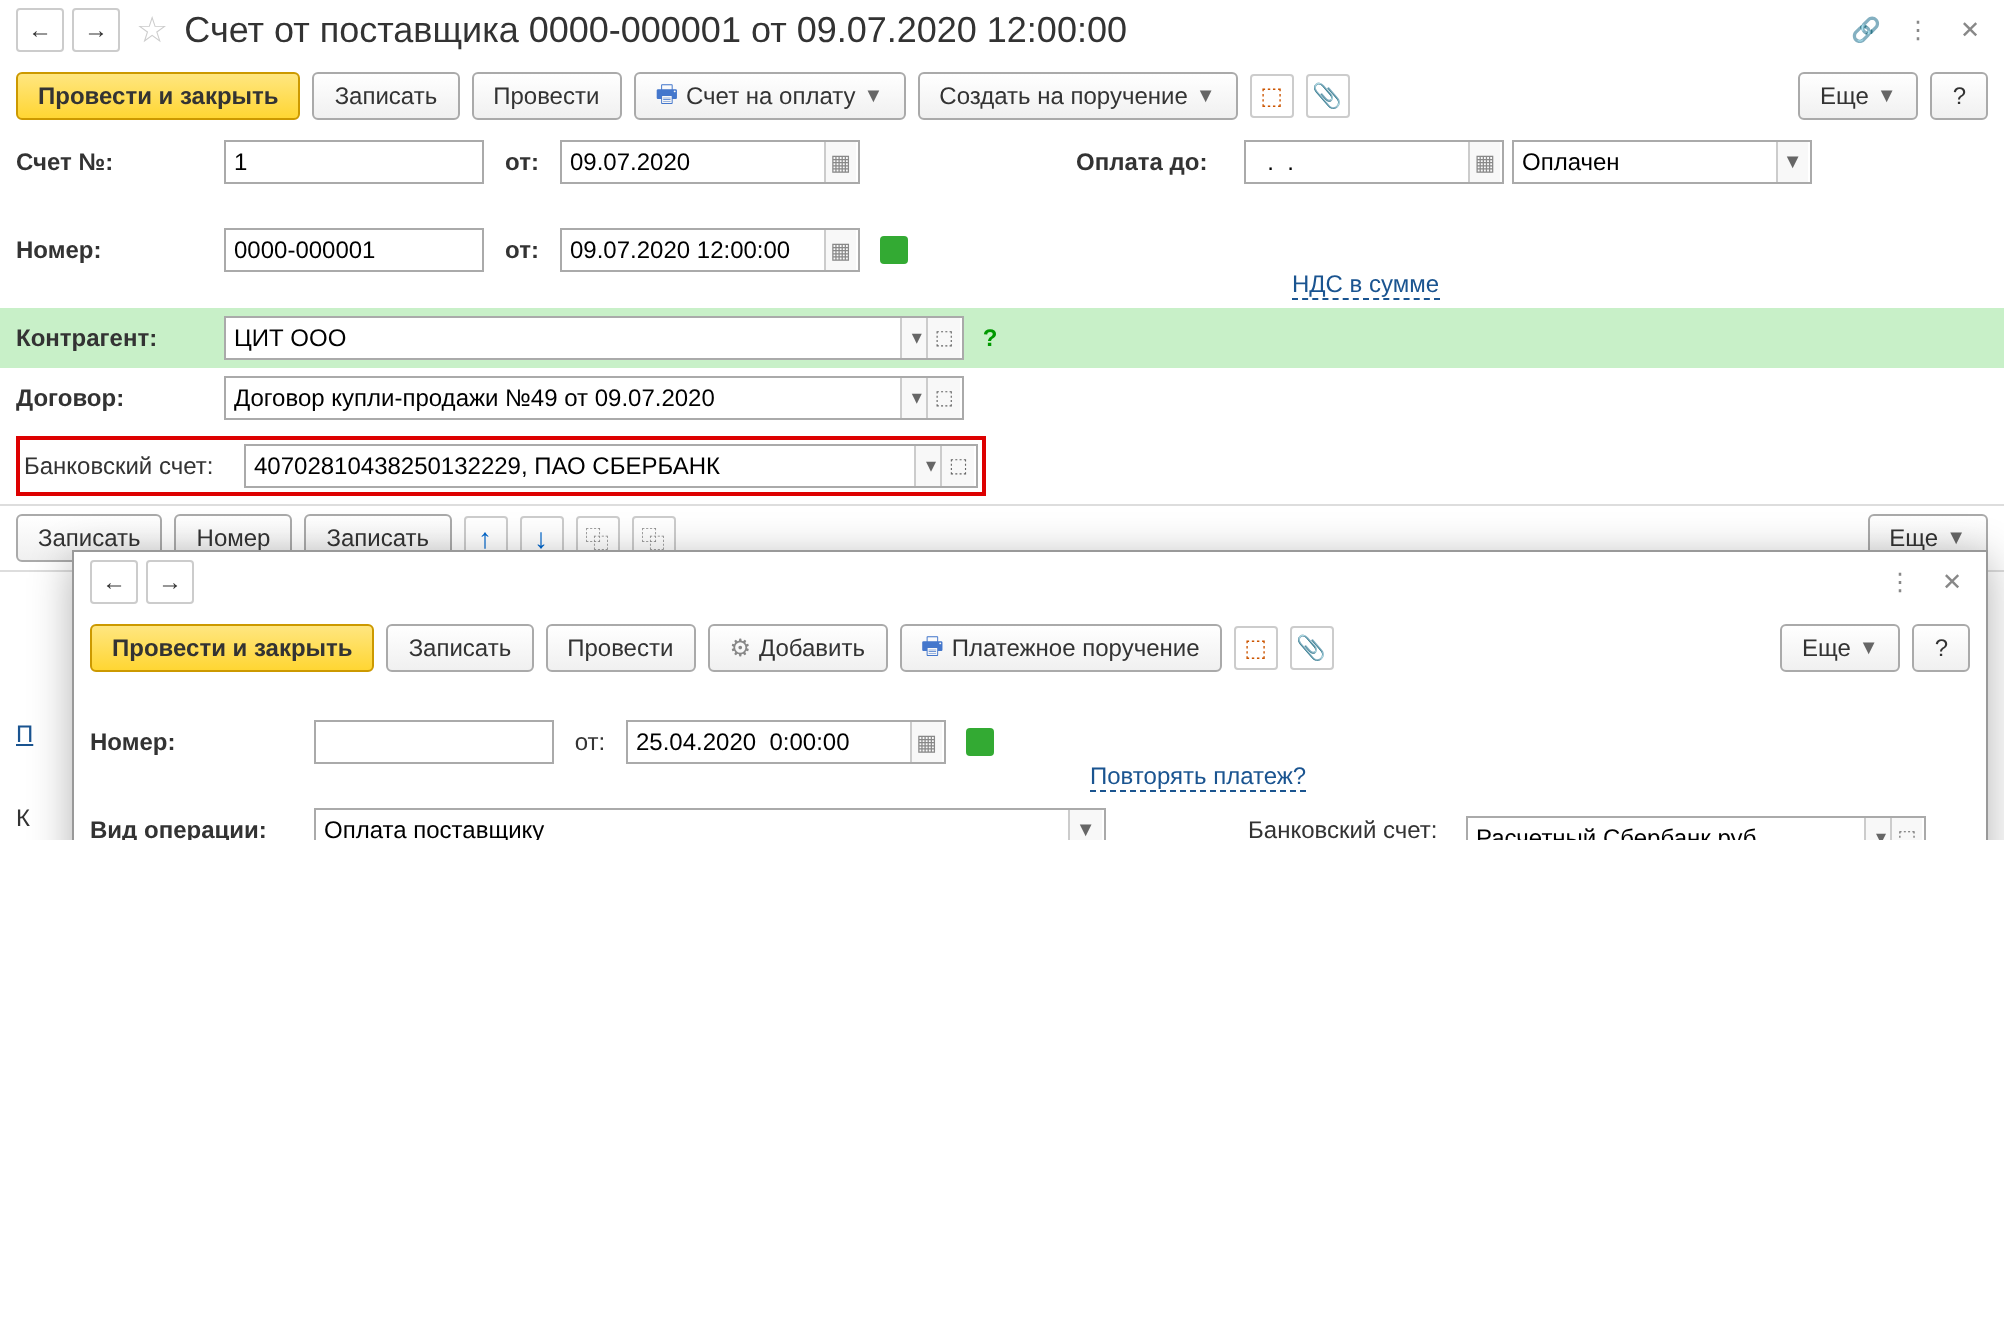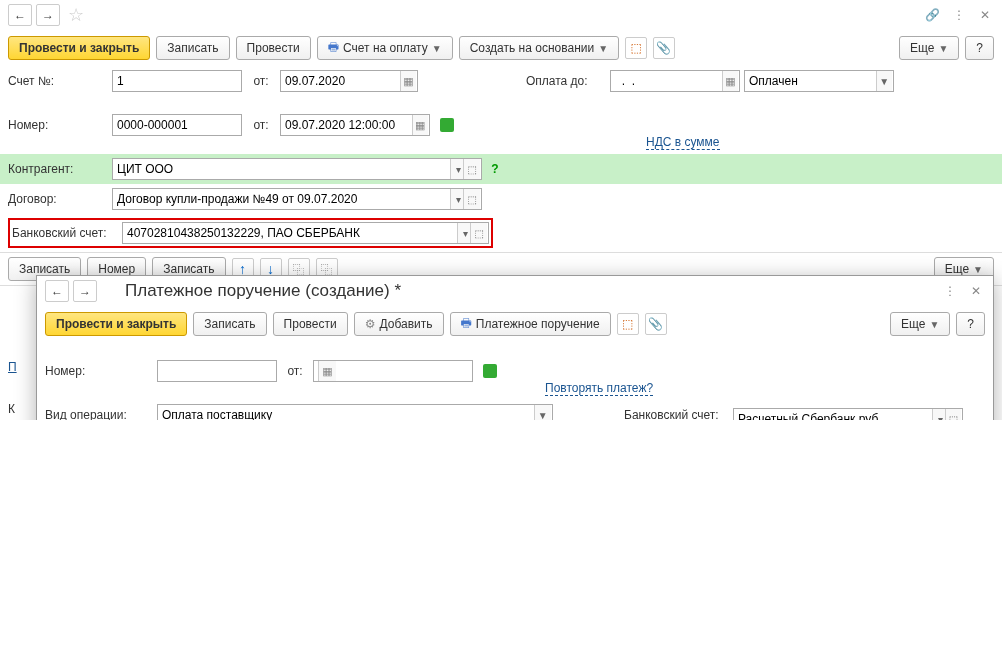--- a/index.html
+++ b/index.html
@@ -10,21 +10,21 @@
 .star-icon { color: #ccc; font-size: 18px; margin: 0 4px; }
 .title { font-size: 18px; font-weight: normal; }
 .title-right { margin-left: auto; display: flex; gap: 8px; align-items: center; }
 .icon-btn { width: 22px; height: 22px; border: 1px solid #ccc; background: #fff; display: inline-flex; align-items: center; justify-content: center; cursor: pointer; border-radius: 2px; }
 .icon-plain { width: 18px; height: 18px; display: inline-flex; align-items: center; justify-content: center; cursor: pointer; color: #888; }
 .toolbar { display: flex; align-items: center; padding: 6px 8px; gap: 6px; }
 .btn { height: 24px; padding: 0 10px; border: 1px solid #aaa; background: linear-gradient(#fff,#f0f0f0); border-radius: 3px; display: inline-flex; align-items: center; gap: 4px; cursor: pointer; font-size: 12px; white-space: nowrap; }
 .btn-yellow { background: linear-gradient(#ffe680,#ffd633); border-color: #cc9900; font-weight: bold; }
 .btn .caret { font-size: 10px; color: #666; }
 .form-row { display: flex; align-items: center; padding: 4px 8px; gap: 4px; min-height: 30px; }
-.lbl { width: 100px; display: inline-block; }
+.lbl { width: 100px; display: inline-block; font-weight: bold; }
 .lbl-wide { width: 110px; }
 .field { height: 22px; border: 1px solid #aaa; background: #fff; padding: 0 4px; display: inline-flex; align-items: center; position: relative; }
 .field-btn { width: 18px; height: 20px; border-left: 1px solid #ccc; display: inline-flex; align-items: center; justify-content: center; cursor: pointer; margin-right: -3px; background: #f8f8f8; font-size: 10px; color: #666; }
 .field-group { display: inline-flex; align-items: stretch; }
 .link { color: #1a5490; text-decoration: underline; cursor: pointer; }
 .dotted { border-bottom: 1px dashed #1a5490; text-decoration: none; margin-top: 35px; }
 .highlight-green { background: #c8f0c8; }
 .red-box { border: 2px solid #d00; padding: 2px; }
 .sub-window { position: absolute; top: 275px; left: 36px; width: 958px; background: #fff; border: 1px solid #999; box-shadow: 0 4px 20px rgba(0,0,0,0.3); }
 .popup { position: absolute; background: #fffff0; border: 2px solid #d00; padding: 6px 28px 6px 10px; font-size: 12px; box-shadow: 0 2px 8px rgba(0,0,0,0.2); }
@@ -43,57 +43,58 @@
 </style>
 </head>
 <body>
 
 <div class="window">
 
   <div class="titlebar">
     <span class="nav-btn">←</span>
     <span class="nav-btn">→</span>
     <span class="star-icon">☆</span>
+    <span class="title">Счет от поставщика 0000-000001 от 09.07.2020 12:00:00</span>
     <div class="title-right">
       <span class="icon-plain">🔗</span>
       <span class="icon-plain">⋮</span>
       <span class="icon-plain">✕</span>
     </div>
   </div>
 
   <div class="toolbar">
     <span class="btn btn-yellow">Провести и закрыть</span>
     <span class="btn">Записать</span>
     <span class="btn">Провести</span>
     <span class="btn">
       <span style="color:#4477cc">🖶</span>
       <span>Счет на оплату</span>
       <span class="caret">▼</span>
     </span>
     <span class="btn">
-      <span>Создать на основании</span>
+      <span>Создать на поручение</span>
       <span class="caret">▼</span>
     </span>
     <span class="icon-btn" style="color:#cc5500">⬚</span>
     <span class="icon-btn">📎</span>
     <div style="flex:1"></div>
     <span class="btn">
       <span>Еще</span>
       <span class="caret">▼</span>
     </span>
     <span class="btn">?</span>
   </div>
 
   <div class="form-row">
     <span class="lbl">Счет №:</span>
     <span class="field field-group" style="width:130px">
         <input class="text-input" value="1" style="">
       </span>
     <span class="lbl" style="width:30px;text-align:center">от:</span>
-    <span class="field field-group" style="width:138px">
+    <span class="field field-group" style="width:150px">
         <input class="text-input" value="09.07.2020" style="">
         <span class="field-btn cal-icon">▦</span>
       </span>
     <span style="width:100px"></span>
     <span class="lbl" style="width:80px">Оплата до:</span>
     <span class="field field-group" style="width:130px">
         <input class="text-input" value="  .  ." style="">
         <span class="field-btn cal-icon">▦</span>
       </span>
     <span class="field field-group" style="width:150px">
@@ -167,21 +168,20 @@
   </div>
   <div style="padding:4px 8px;margin-top:20px">
     <span>К</span>
   </div>
 
   <div class="sub-window">
     <div class="titlebar">
       <span class="nav-btn">←</span>
       <span class="nav-btn">→</span>
       <span style="width:20px"></span>
-      <span class="title" style="font-size:17px">Платежное поручение (создание) *</span>
       <div class="title-right">
         <span class="icon-plain">⋮</span>
         <span class="icon-plain">✕</span>
       </div>
     </div>
 
     <div class="toolbar">
       <span class="btn btn-yellow">Провести и закрыть</span>
       <span class="btn">Записать</span>
       <span class="btn">Провести</span>
@@ -203,20 +203,21 @@
       <span class="btn">?</span>
     </div>
 
     <div class="form-row">
       <span class="lbl" style="width:108px">Номер:</span>
       <span class="field" style="width:120px">
           <input class="text-input" value="" style="">
         </span>
       <span style="width:28px;text-align:center">от:</span>
       <span class="field field-group" style="width:160px">
+          <input class="text-input" value="25.04.2020  0:00:00" style="">
           <span class="field-btn cal-icon">▦</span>
         </span>
       <span class="link-green" style="margin-left:6px"></span>
       <span style="width:40px"></span>
       <span class="link dotted">Повторять платеж?</span>
     </div>
 
     <div class="dual-col">
       <div class="col-l">
         <div class="form-row">

